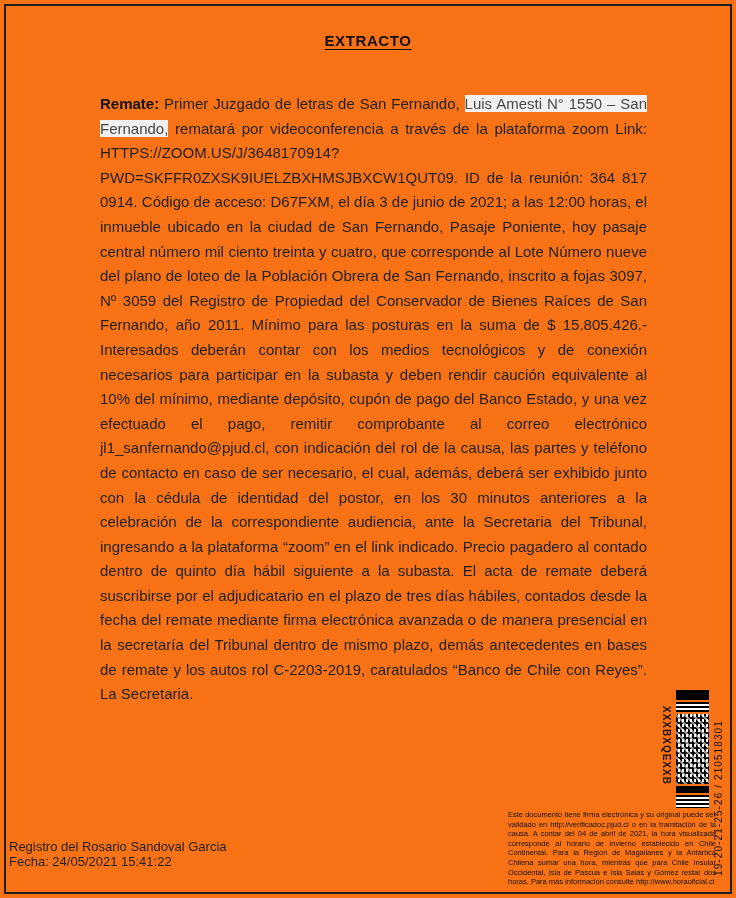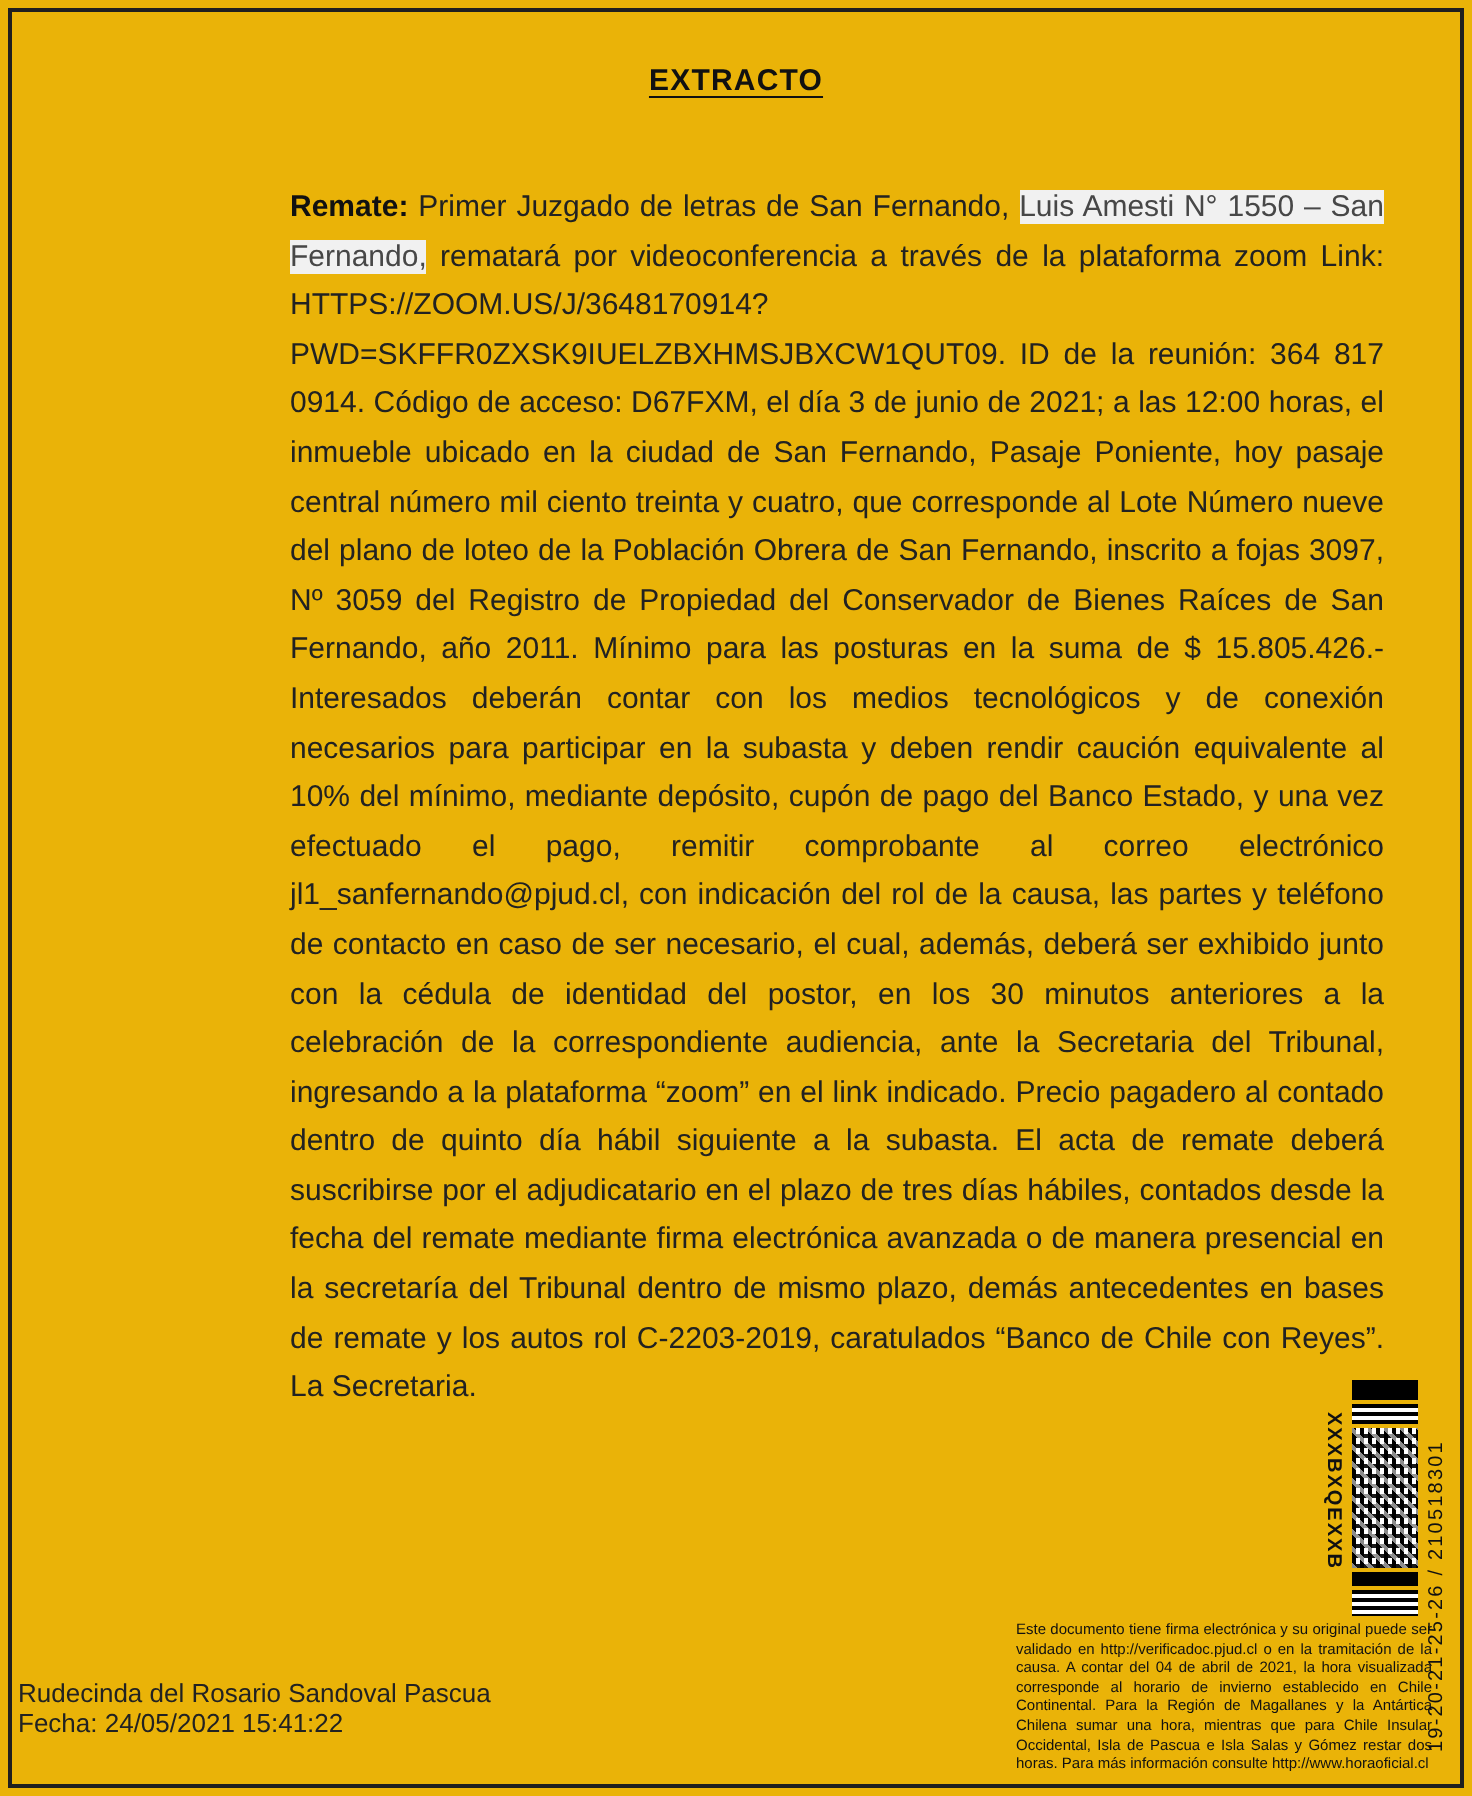--- a/index.html
+++ b/index.html
@@ -1,32 +1,32 @@
 <!DOCTYPE html>
 <html><head>
 <meta charset="utf-8">
 <style>
   html,body{margin:0;padding:0;background:#fff;}
   .page{
-    position:relative;width:736px;height:898px;background:#eab308;
+    position:relative;width:736px;height:898px;background:#f97316;
     font-family:"Liberation Sans",sans-serif;color:#1a1a1a;overflow:hidden;
   }
   .frame{
     position:absolute;left:4px;top:4px;right:4px;bottom:4px;
     border:2px solid #1f1f1f;pointer-events:none;
   }
   .doc-title{
     position:absolute;top:32px;left:0;right:0;text-align:center;
     font-size:15px;font-weight:bold;letter-spacing:.6px;
     text-decoration:underline;text-underline-offset:3px;color:#111;
   }
   .body-text{
     position:absolute;left:100px;top:92px;width:547px;
     font-size:15px;line-height:24.6px;text-align:justify;
-    overflow-wrap:break-word;word-break:break-word;color:#222;margin-left:45px;
+    overflow-wrap:break-word;word-break:break-word;color:#222;
   }
   .seg-bold{font-weight:bold;color:#111;}
   .seg-highlight{background:#f1f1f1;color:#474747;}
   .signature{
     position:absolute;left:9px;top:839px;font-size:13px;line-height:15px;color:#222;
   }
   .verify-disclaimer{
     position:absolute;left:508px;top:810px;width:208px;
     font-size:7.5px;line-height:9.6px;text-align:justify;color:#111;
   }
@@ -66,21 +66,21 @@
 
   <div class="frame"></div>
 
   <div class="doc-title">EXTRACTO</div>
 
   <div class="body-text">
     <span class="seg-bold">Remate:</span><span> Primer Juzgado de letras de San Fernando, </span><span class="seg-highlight">Luis Amesti N° 1550 – San Fernando,</span><span> rematará por videoconferencia a través de la plataforma zoom Link: HTTPS://ZOOM.US/J/3648170914?PWD=SKFFR0ZXSK9IUELZBXHMSJBXCW1QUT09. ID de la reunión: 364 817 0914. Código de acceso: D67FXM, el día 3 de junio de 2021; a las 12:00 horas, el inmueble ubicado en la ciudad de San Fernando, Pasaje Poniente, hoy pasaje central número mil ciento treinta y cuatro, que corresponde al Lote Número nueve del plano de loteo de la Población Obrera de San Fernando, inscrito a fojas 3097, Nº 3059 del Registro de Propiedad del Conservador de Bienes Raíces de San Fernando, año 2011. Mínimo para las posturas en la suma de $ 15.805.426.- Interesados deberán contar con los medios tecnológicos y de conexión necesarios para participar en la subasta y deben rendir caución equivalente al 10% del mínimo, mediante depósito,  cupón de pago del Banco Estado, y una vez efectuado el pago, remitir comprobante al correo electrónico jl1_sanfernando@pjud.cl, con indicación del rol de la causa, las partes y teléfono de contacto en caso de ser necesario, el cual, además, deberá ser exhibido junto con la cédula de identidad del postor, en los 30 minutos anteriores a la celebración de la correspondiente audiencia, ante la Secretaria del Tribunal, ingresando a la plataforma “zoom” en el link indicado. Precio pagadero al contado dentro de quinto día hábil siguiente a la subasta. El acta de remate deberá suscribirse por el adjudicatario en el plazo de tres días hábiles, contados desde la fecha del remate mediante firma electrónica avanzada o de manera presencial en la secretaría del Tribunal dentro de mismo plazo, demás antecedentes en bases de remate y los autos rol C-2203-2019, caratulados “Banco de Chile con Reyes”. La Secretaria.</span>
   </div>
 
   <div class="signature">
-    <div>Rudecinda del Rosario Sandoval Pascua</div>
+    <div>Registro del Rosario Sandoval Garcia</div>
     <div>Fecha: 24/05/2021 15:41:22</div>
   </div>
 
   <span class="vcode-left">XXXBXQEXXB</span>
 
   <div class="barcode">
     <div class="bc-solid"></div>
     <div class="bc-stripes"></div>
     <div class="bc-matrix"></div>
     <div class="bc-solid small"></div>

